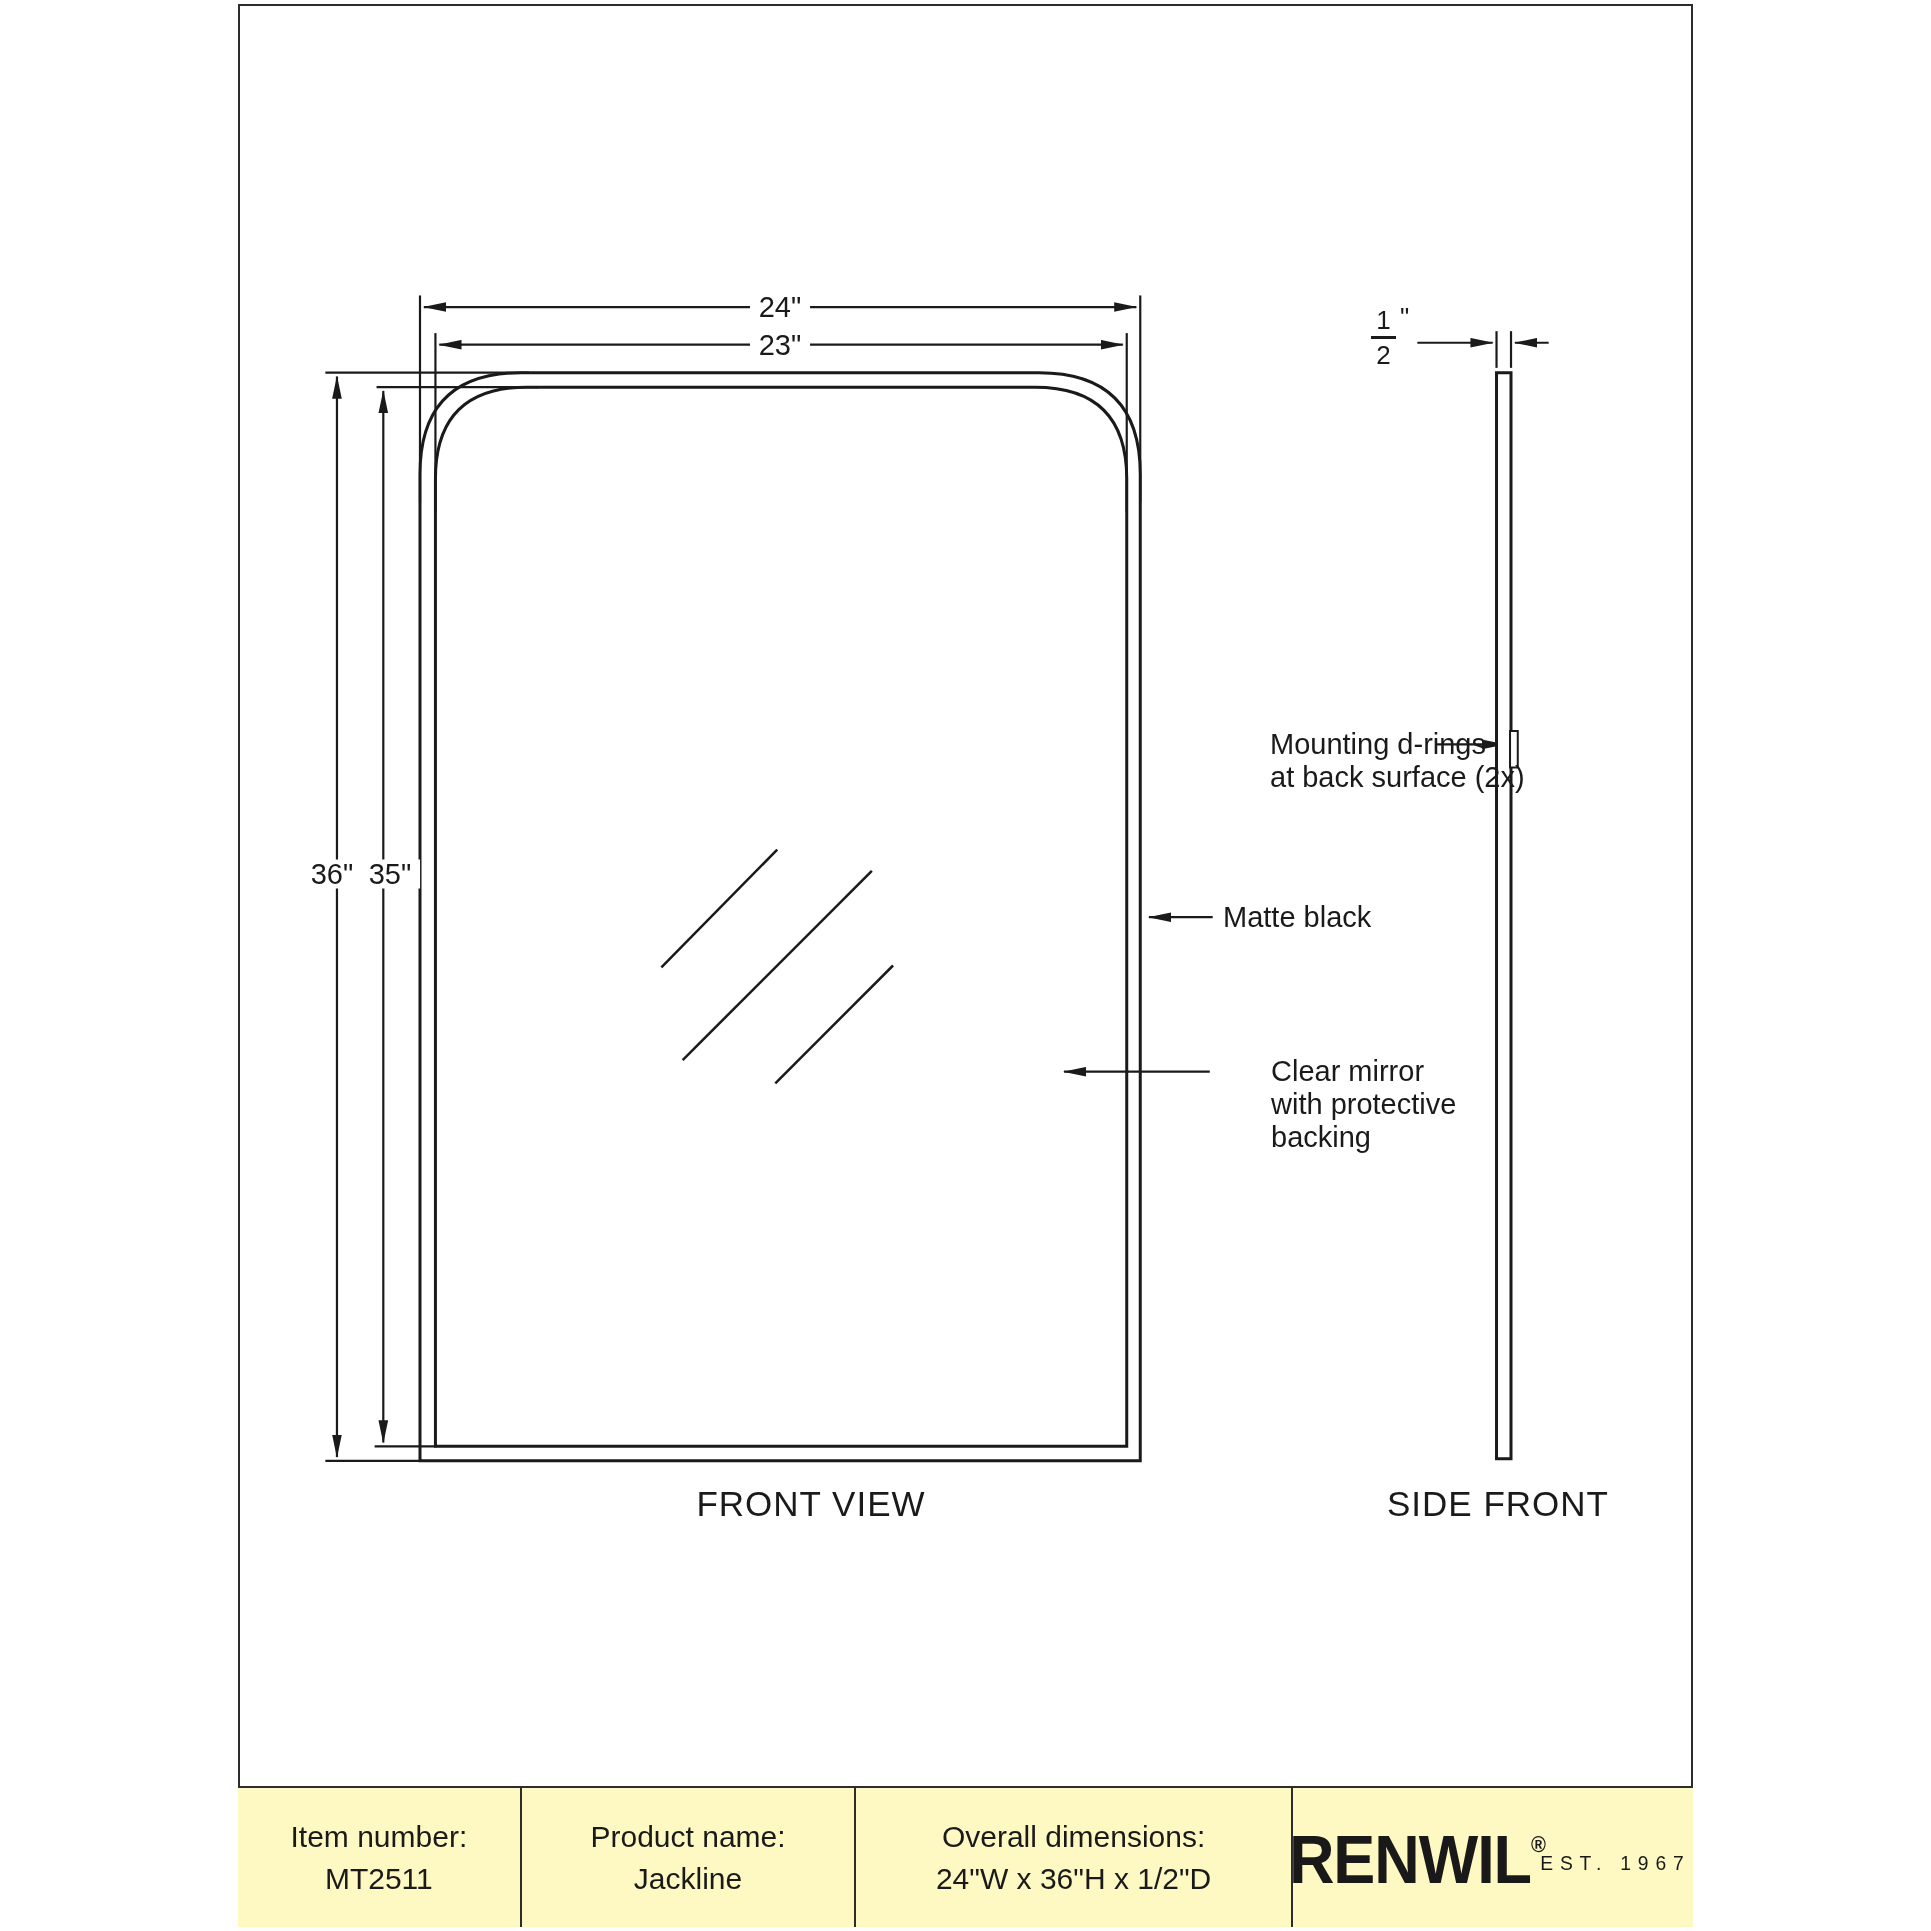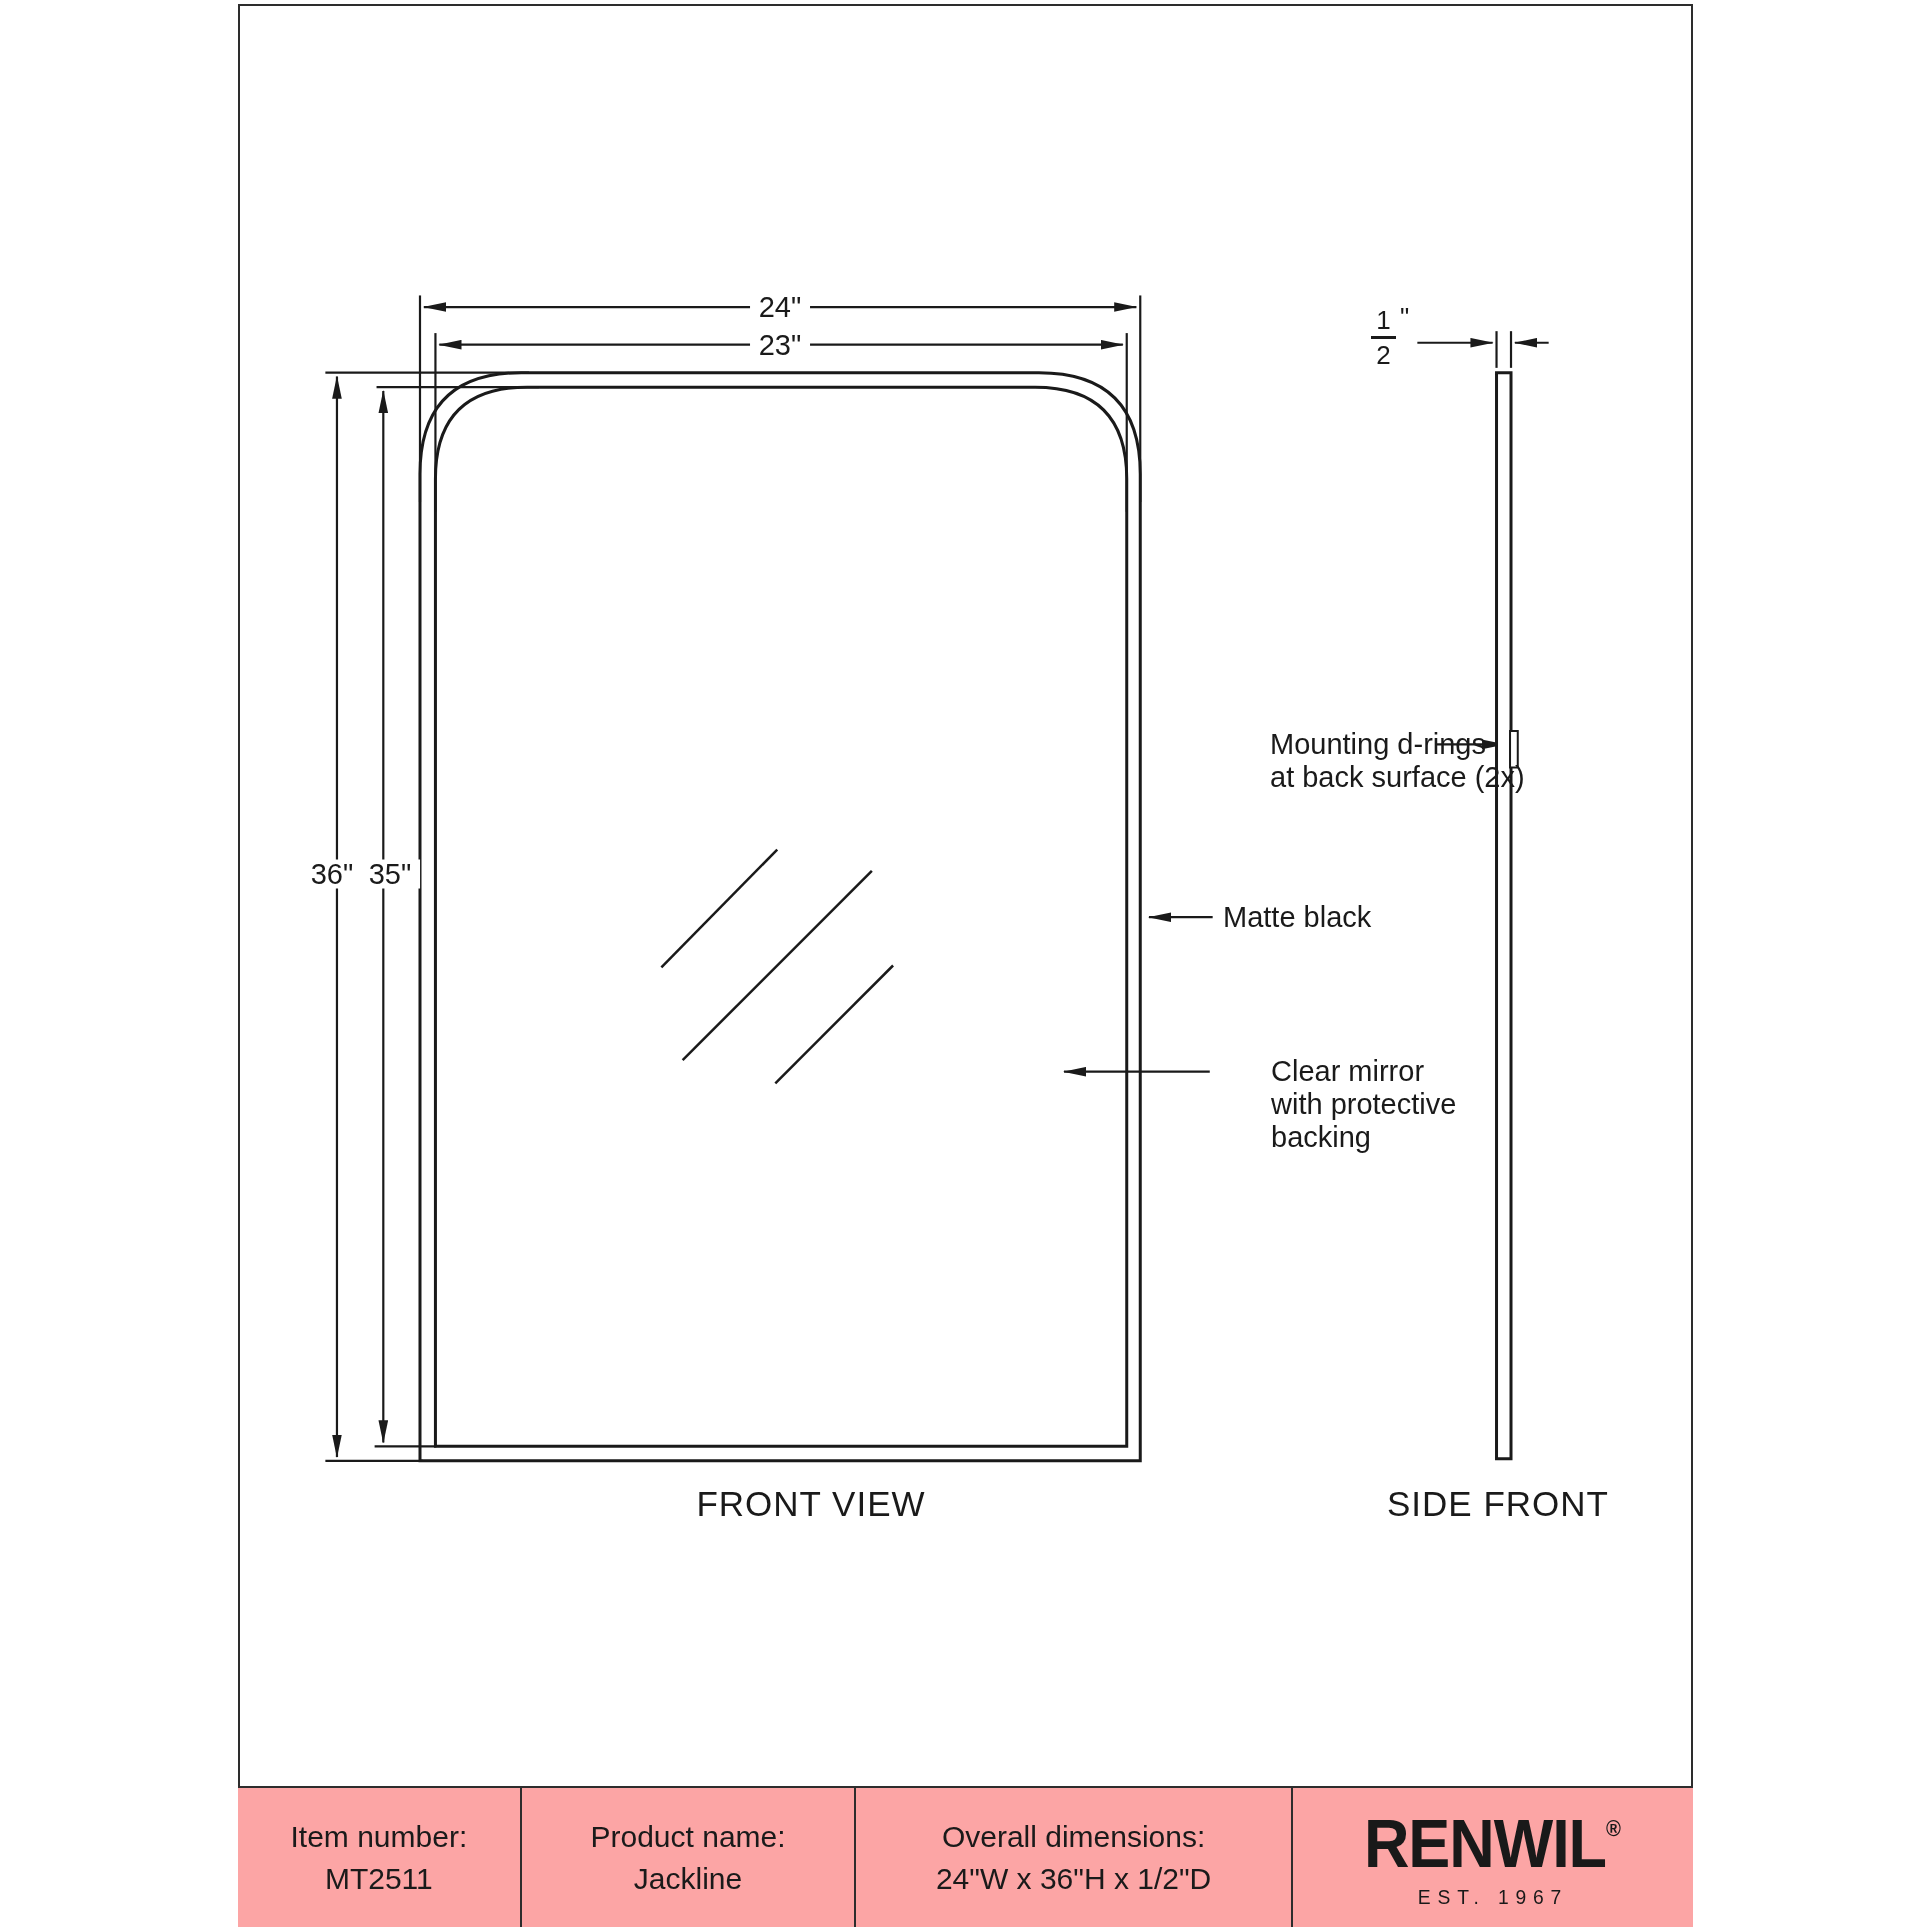--- a/index.html
+++ b/index.html
@@ -25,32 +25,32 @@
   .fraction{
     position:absolute;left:1369px;top:307px;display:flex;align-items:flex-start;background:#fff;
   }
   .frac-col{display:flex;flex-direction:column;align-items:center;width:29px;}
   .frac-col span{font-size:26px;line-height:26px;}
   .frac-bar{display:block;width:25px;height:2.9px;background:#1a1a1a;margin:2.9px 0;}
   .frac-unit{font-size:26px;line-height:21px;margin-left:1.9px;}
   
   #title-block{
     position:absolute;left:238px;top:1786px;width:1455px;height:141px;box-sizing:border-box;
-    border-top:2.9px solid #2d2d2d;display:flex;background:#fca5a5;
+    border-top:2.9px solid #2d2d2d;display:flex;background:#fef9c3;
   }
   .tb-cell{
     box-sizing:border-box;display:flex;flex-direction:column;align-items:center;justify-content:center;
     font-size:30px;line-height:42px;border-right:2.9px solid #2d2d2d;
   }
   .tb-cell:last-child{border-right:none;}
   .tb-item{width:19.5%;}
   .tb-product{width:23.0%;}
   .tb-dims{width:30.0%;}
   .tb-brand{width:27.5%;}
-  .brand-wrap{display:flex;flex-direction:column;align-items:center;}
+  .brand-wrap{display:flex;flex-direction:row;align-items:center;}
   .brand-name{
     font-size:60px;line-height:54px;font-weight:bold;letter-spacing:-1px;color:#191919;
     transform:scale(1.05,1.15);transform-origin:center bottom;position:relative;
   }
   .brand-reg{font-size:19.3px;vertical-align:27px;font-weight:bold;letter-spacing:0;}
   .brand-est{font-size:19.3px;line-height:19.3px;letter-spacing:6.8px;margin-top:13px;color:#191919;}
 </style>
 </head>
 <body>
 

